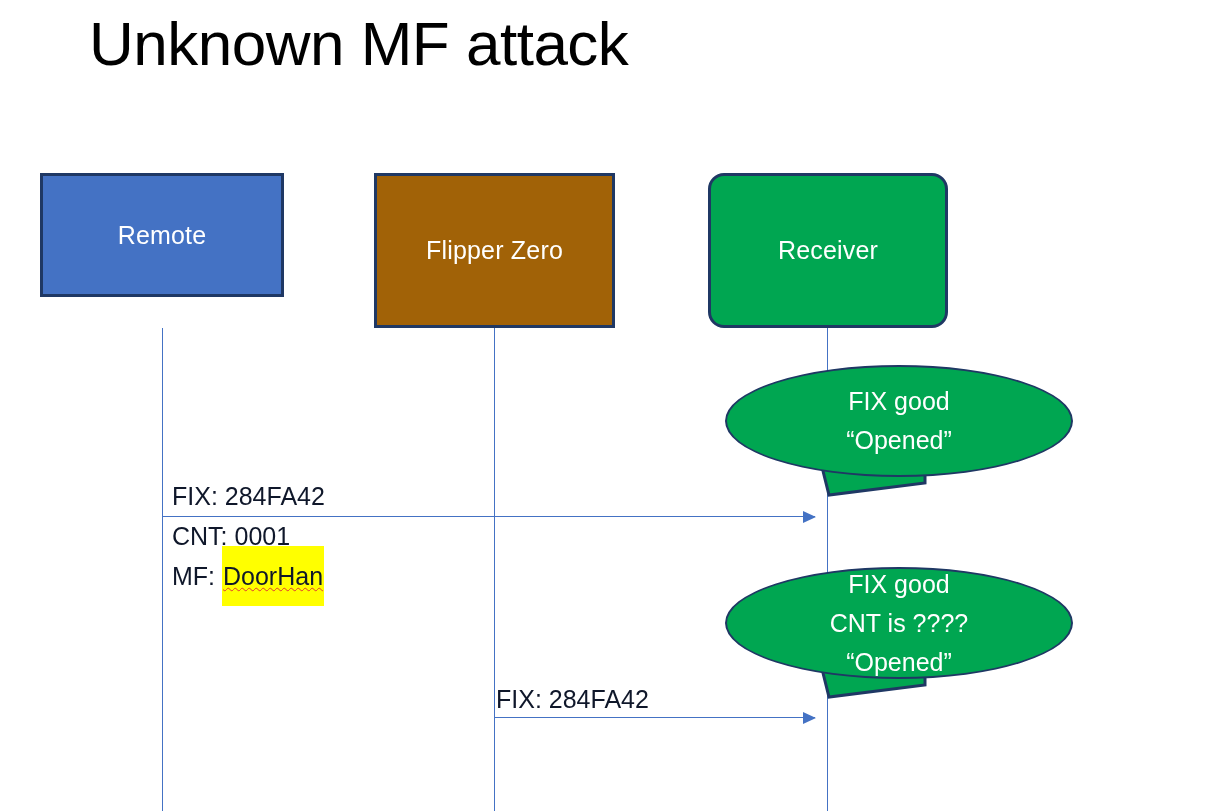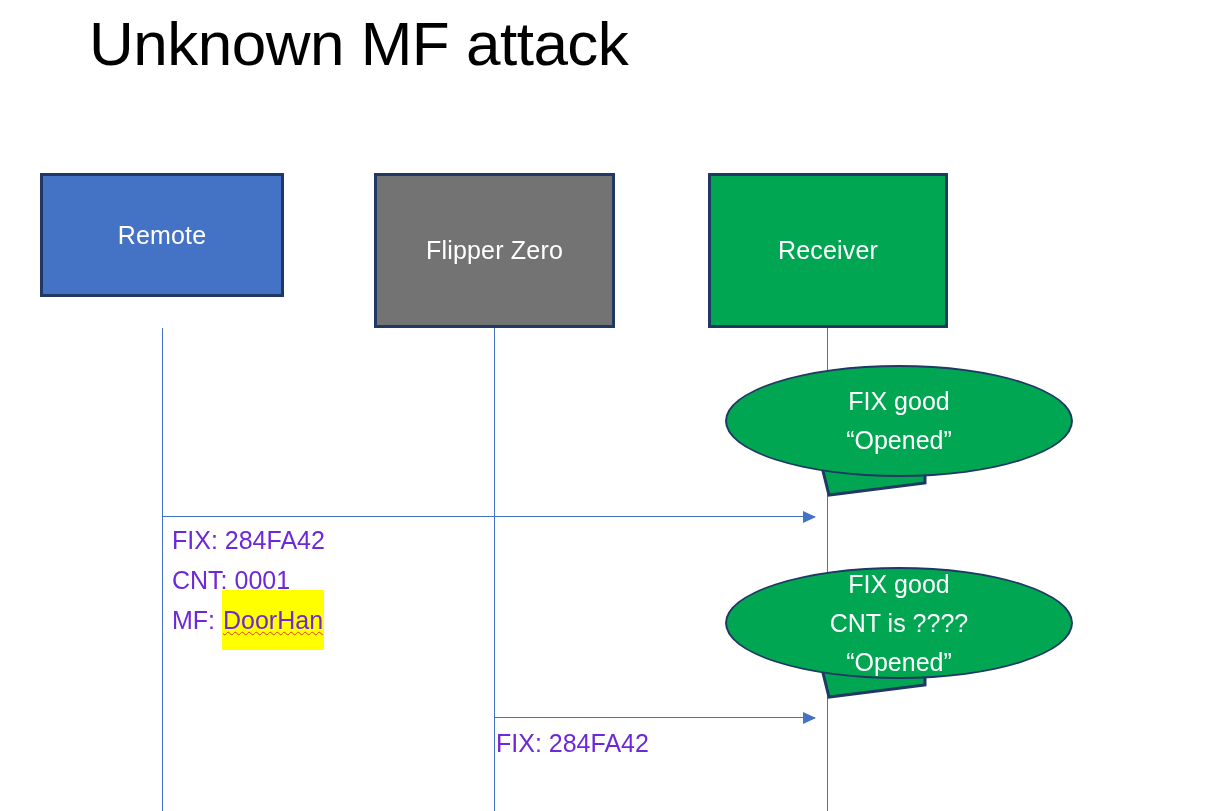--- a/index.html
+++ b/index.html
@@ -39,21 +39,21 @@
     display: flex;
     align-items: center;
     justify-content: center;
     color: #ffffff;
     font-size: 25px;
     font-weight: 400;
     letter-spacing: 0.2px;
   }
   #actor-remote   { left: 40px;  top: 173px; width: 244px; height: 124px; }
   #actor-flipper  { left: 374px; top: 173px; width: 241px; height: 155px; }
-  #actor-receiver { left: 708px; top: 173px; width: 240px; height: 155px; }
+  #actor-receiver { left: 708px; top: 173px; width: 240px; height: 155px; border-radius: 16px; }
 
   
   .lifeline {
     position: absolute;
     width: 1px;
     background: #4472C4;
     top: 328px;
     height: 483px;
   }
   #lifeline-remote   { left: 162px; }
@@ -77,23 +77,22 @@
     border-left: 13px solid #4472C4;
   }
   #arrow-remote-to-receiver  { left: 163px; top: 516px; width: 652px; }
   #arrow-flipper-to-receiver { left: 495px; top: 717px; width: 320px; }
 
   
   .msg-label {
     position: absolute;
     font-size: 25px;
     line-height: 40px;
-    color: #6d28d9;
+    color: #0f172a;
     white-space: nowrap;
-    margin-top: 44px;
   }
   #msg1-label { left: 172px; top: 476px; }
   #msg2-label { left: 496px; top: 679px; }
   .msg-line { display: block; }
 
   .hl {
     background: #FFFF00;
     padding: 16px 1px;
   }
   .sp {
@@ -139,21 +138,21 @@
 </style>
 </head>
 <body>
 
 <div id="slide-title">Unknown MF attack</div>
 
 <div class="actor-box" id="actor-remote" style="background:#4472C4">
   <span>Remote</span>
 </div>
 
-<div class="actor-box" id="actor-flipper" style="background:#737373">
+<div class="actor-box" id="actor-flipper" style="background:#a16207">
   <span>Flipper Zero</span>
 </div>
 
 <div class="actor-box" id="actor-receiver" style="background:#00A651">
   <span>Receiver</span>
 </div>
 
 <div class="lifeline" id="lifeline-remote"></div>
 <div class="lifeline" id="lifeline-flipper"></div>
 <div class="lifeline" id="lifeline-receiver"></div>

